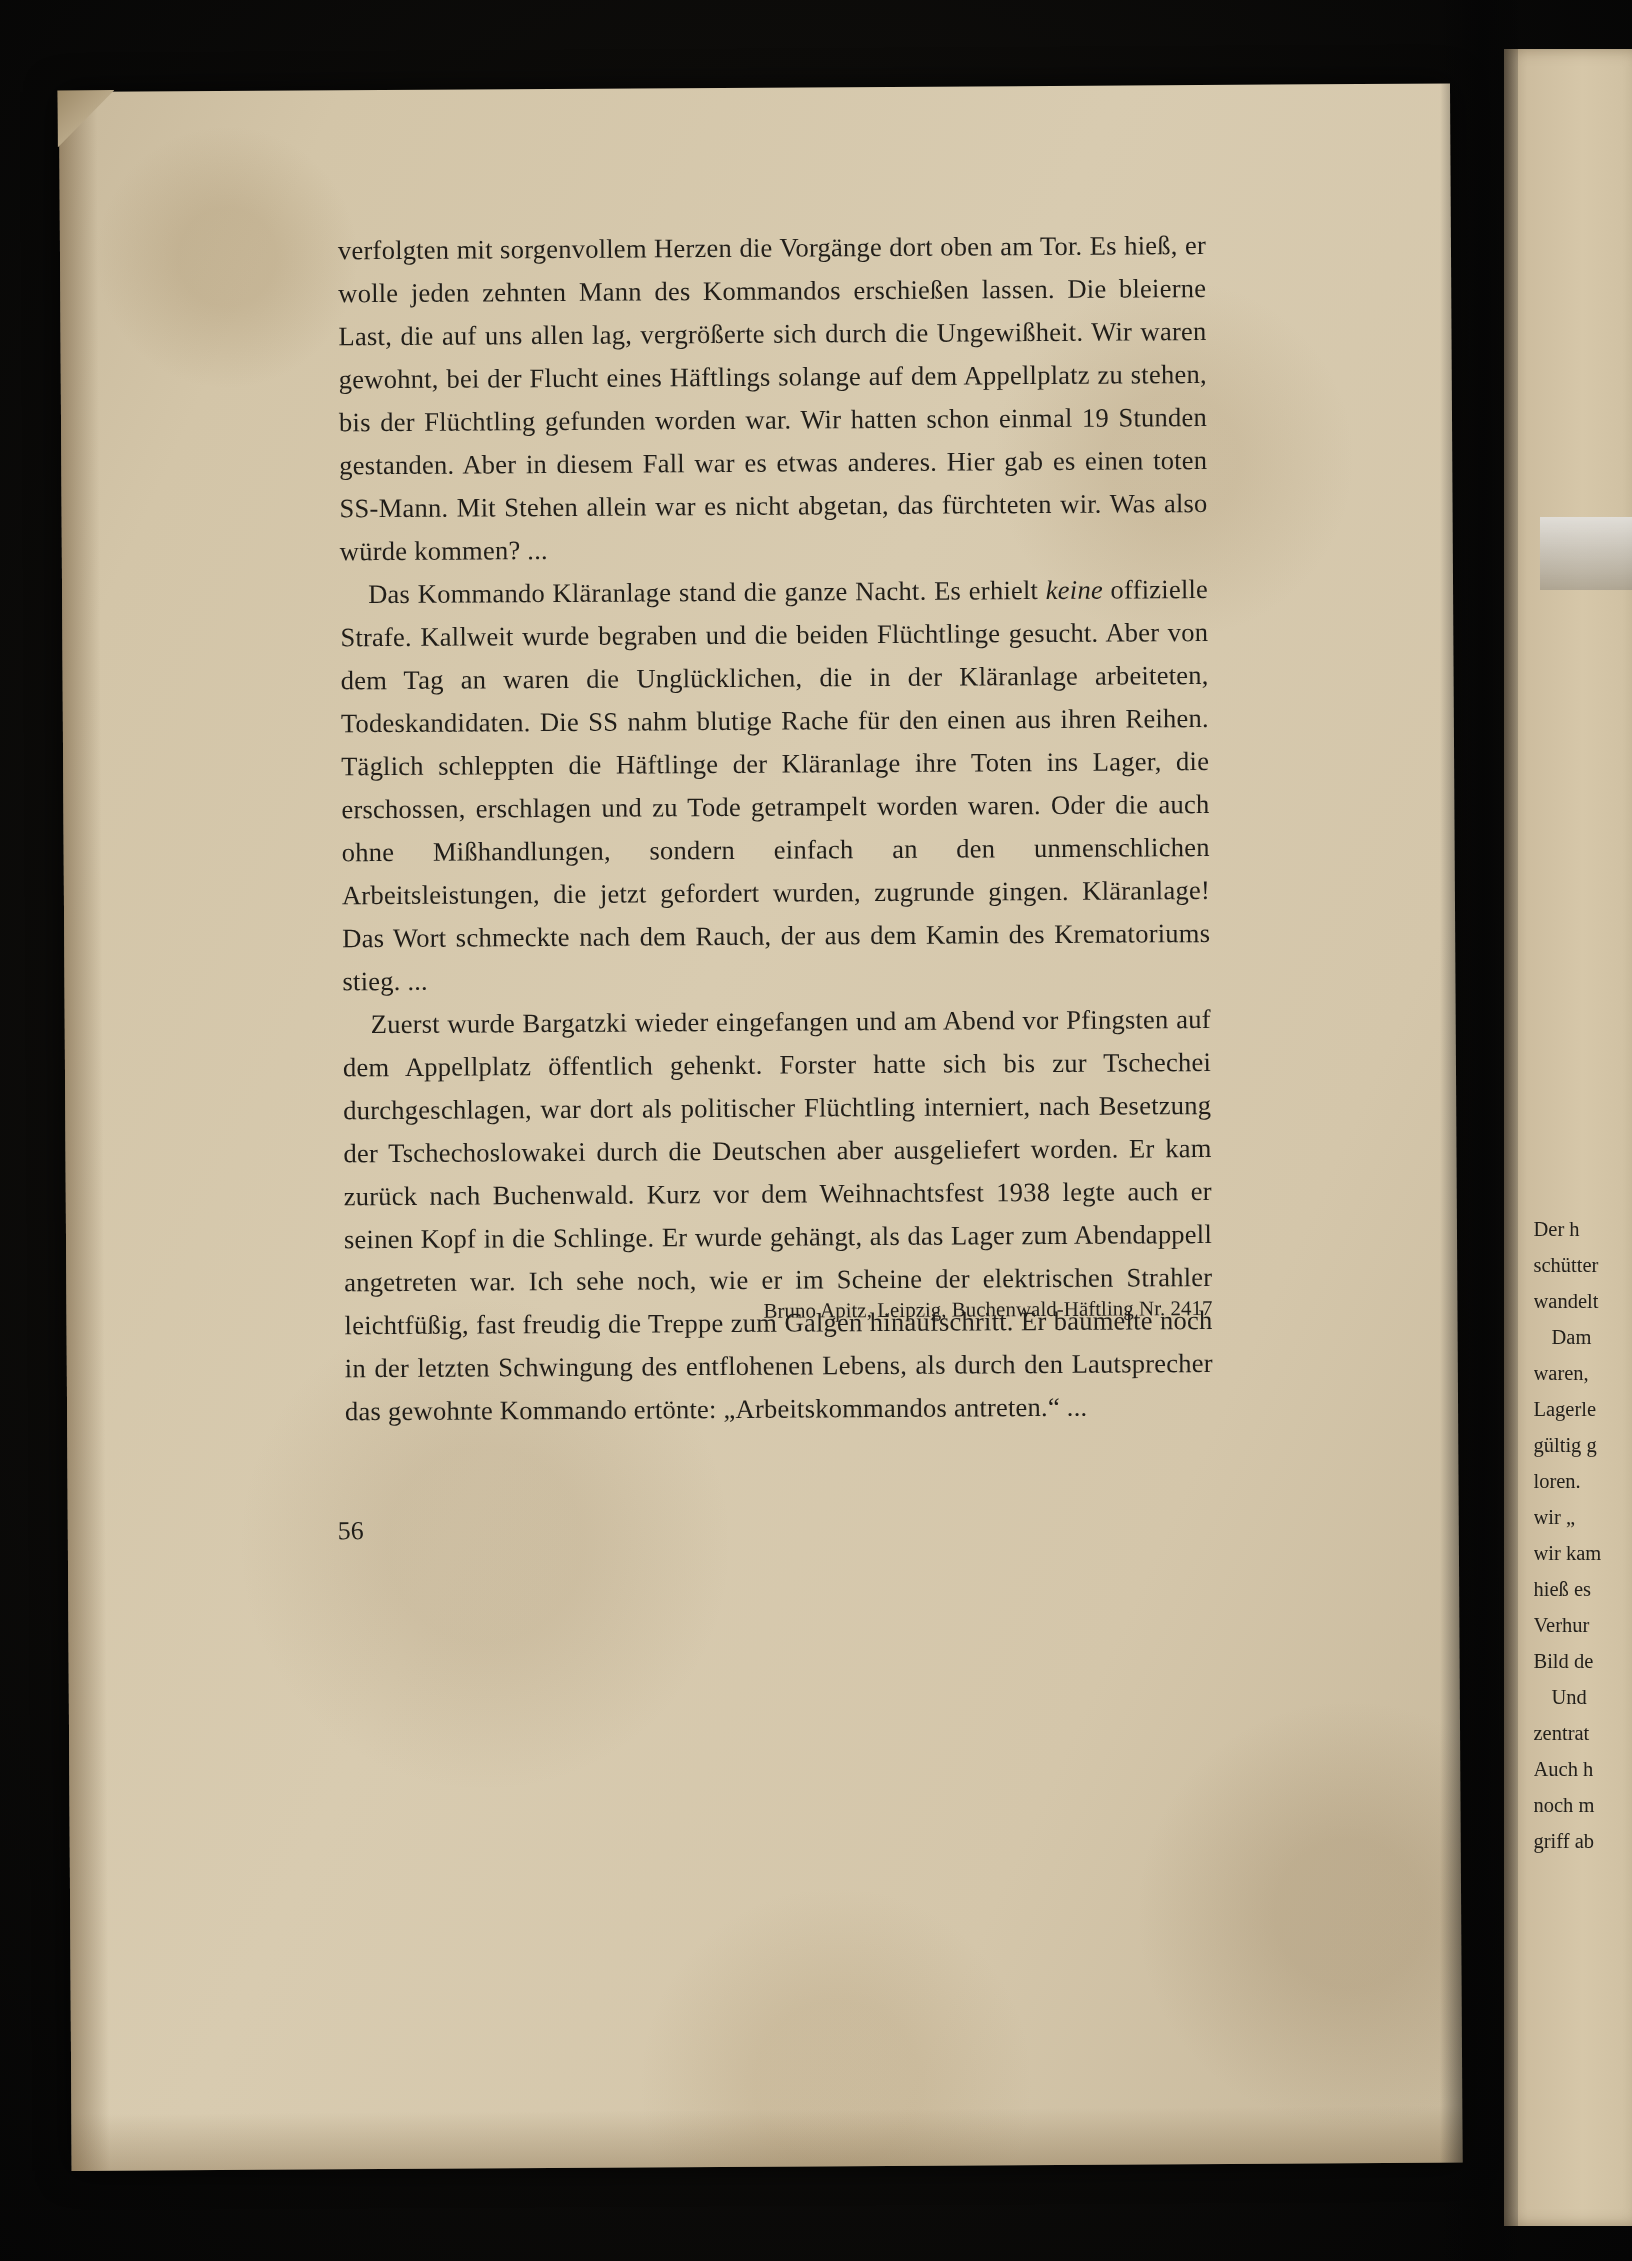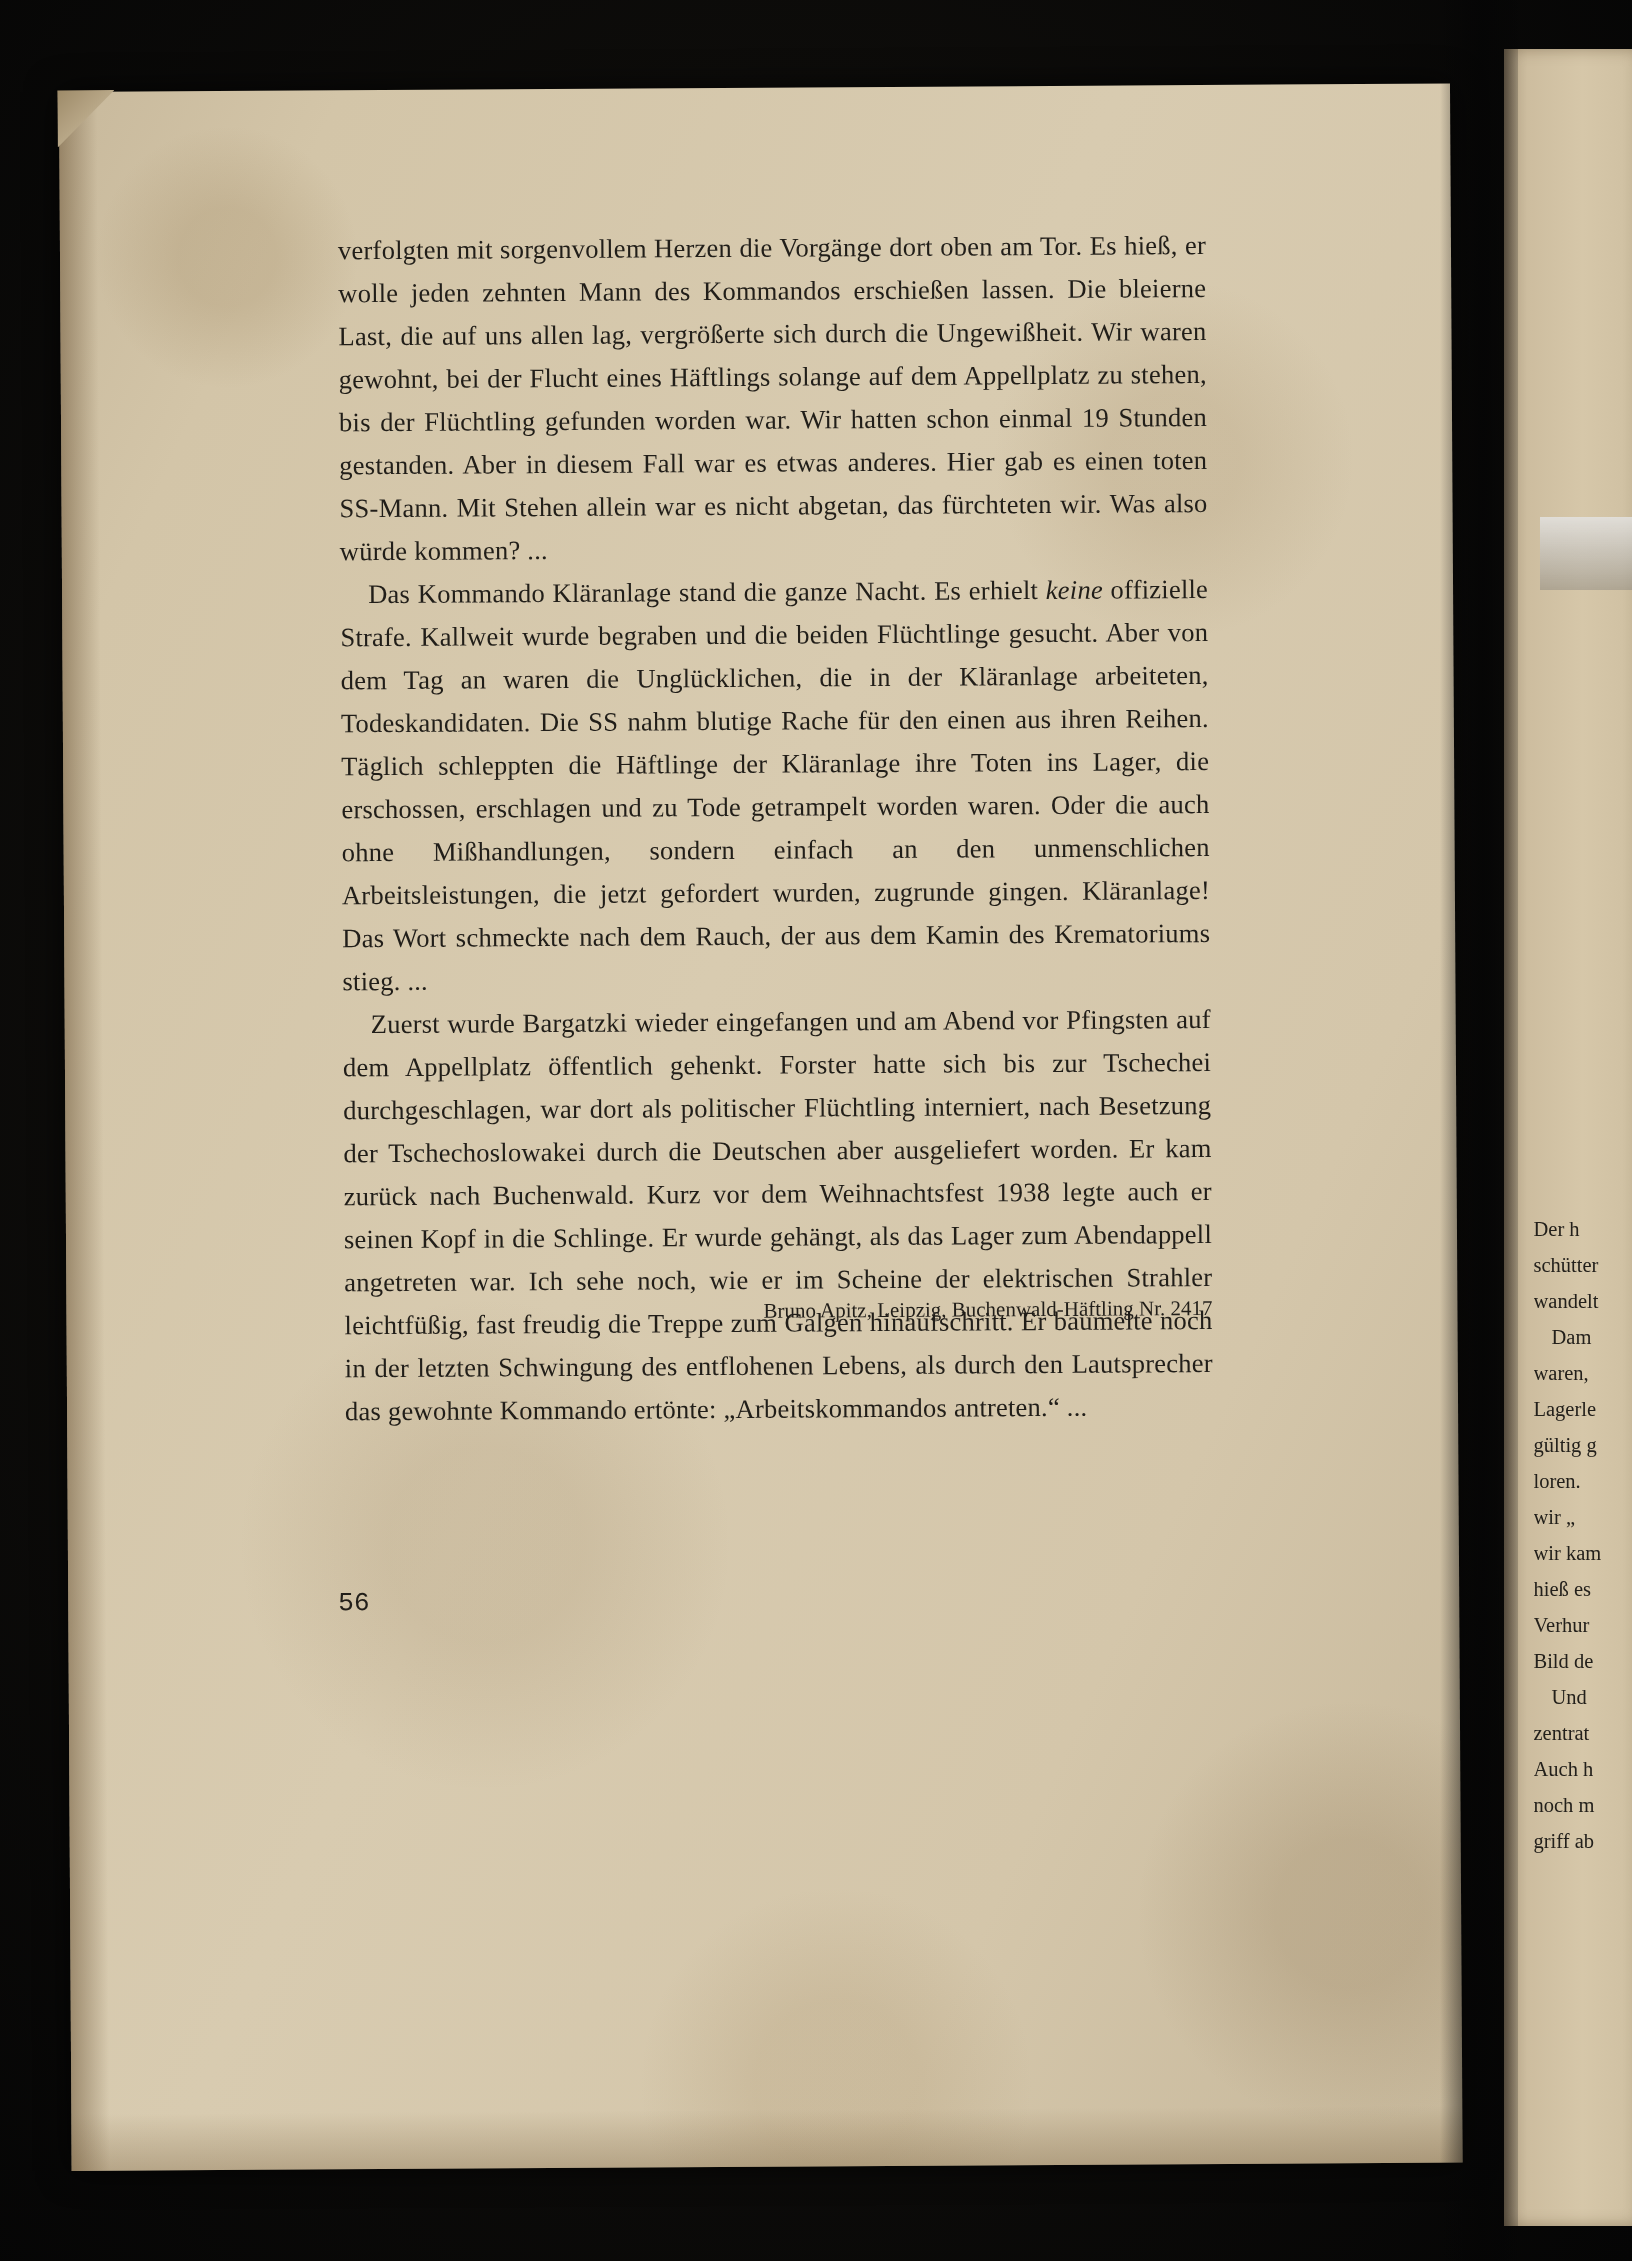--- a/index.html
+++ b/index.html
@@ -152,24 +152,24 @@
     width: 868px;
     text-align: right;
     font-size: 21px;
     color: #211e19;
     font-family: "Liberation Serif", serif;
   }
 
   .folio {
     position: absolute;
     left: 270px;
-    top: 1498px;
+    top: 1426px;
     font-size: 26px;
     color: #211e19;
-    font-family: Liberation Mono, monospace;
+    font-family: Liberation Serif, serif;
   }
 </style>
 </head>
 <body>
 
 <div class="backdrop"></div>
 
 <div class="right-page">
   <div class="photo"></div>
   <div class="right-col-text">

